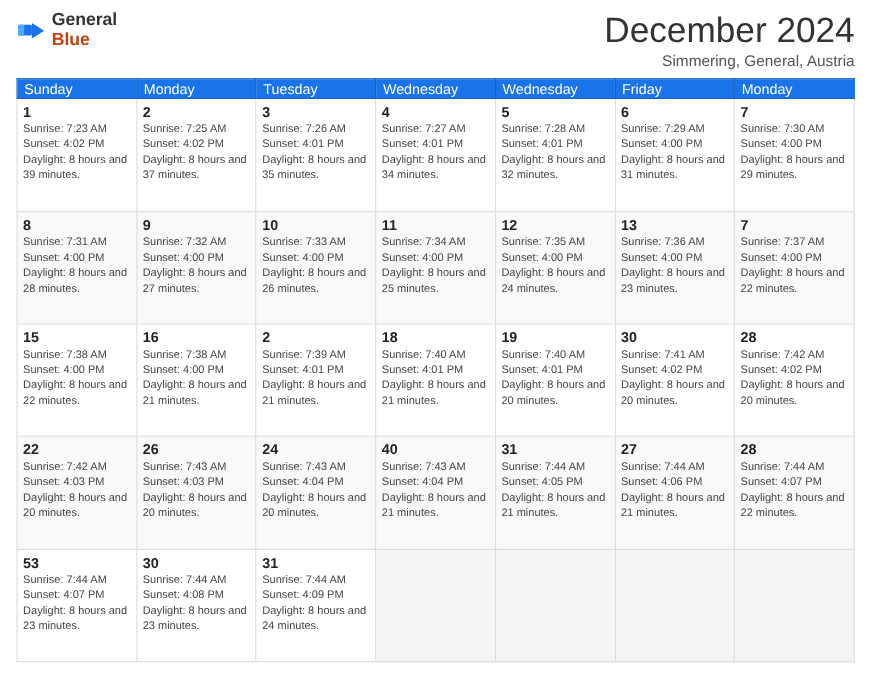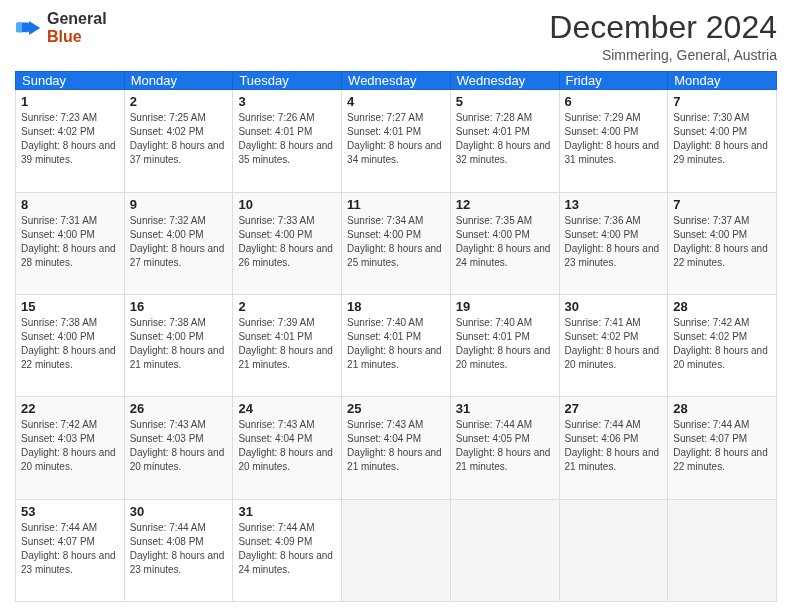--- a/index.html
+++ b/index.html
@@ -232,21 +232,21 @@
           </td>
           <td>
             <span class="day-number">26</span>
             <div class="day-info">Sunrise: 7:43 AM<br>Sunset: 4:03 PM<br>Daylight: 8 hours and 20 minutes.</div>
           </td>
           <td>
             <span class="day-number">24</span>
             <div class="day-info">Sunrise: 7:43 AM<br>Sunset: 4:04 PM<br>Daylight: 8 hours and 20 minutes.</div>
           </td>
           <td>
-            <span class="day-number">25</span>
+            <span class="day-number">40</span>
             <div class="day-info">Sunrise: 7:43 AM<br>Sunset: 4:04 PM<br>Daylight: 8 hours and 21 minutes.</div>
           </td>
           <td>
             <span class="day-number">31</span>
             <div class="day-info">Sunrise: 7:44 AM<br>Sunset: 4:05 PM<br>Daylight: 8 hours and 21 minutes.</div>
           </td>
           <td>
             <span class="day-number">27</span>
             <div class="day-info">Sunrise: 7:44 AM<br>Sunset: 4:06 PM<br>Daylight: 8 hours and 21 minutes.</div>
           </td>

